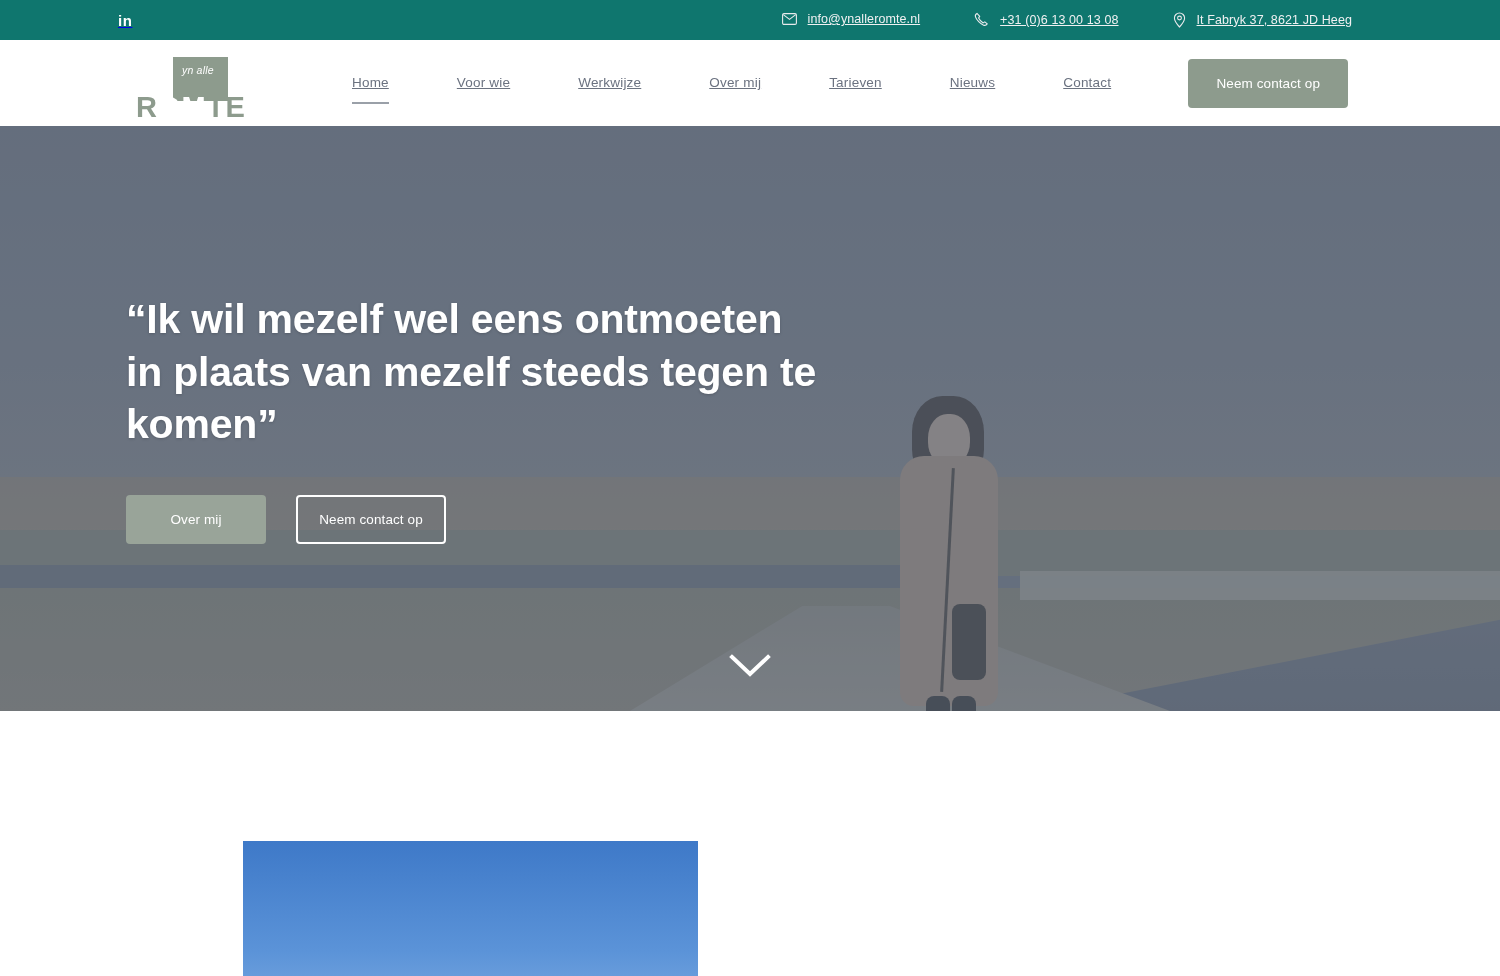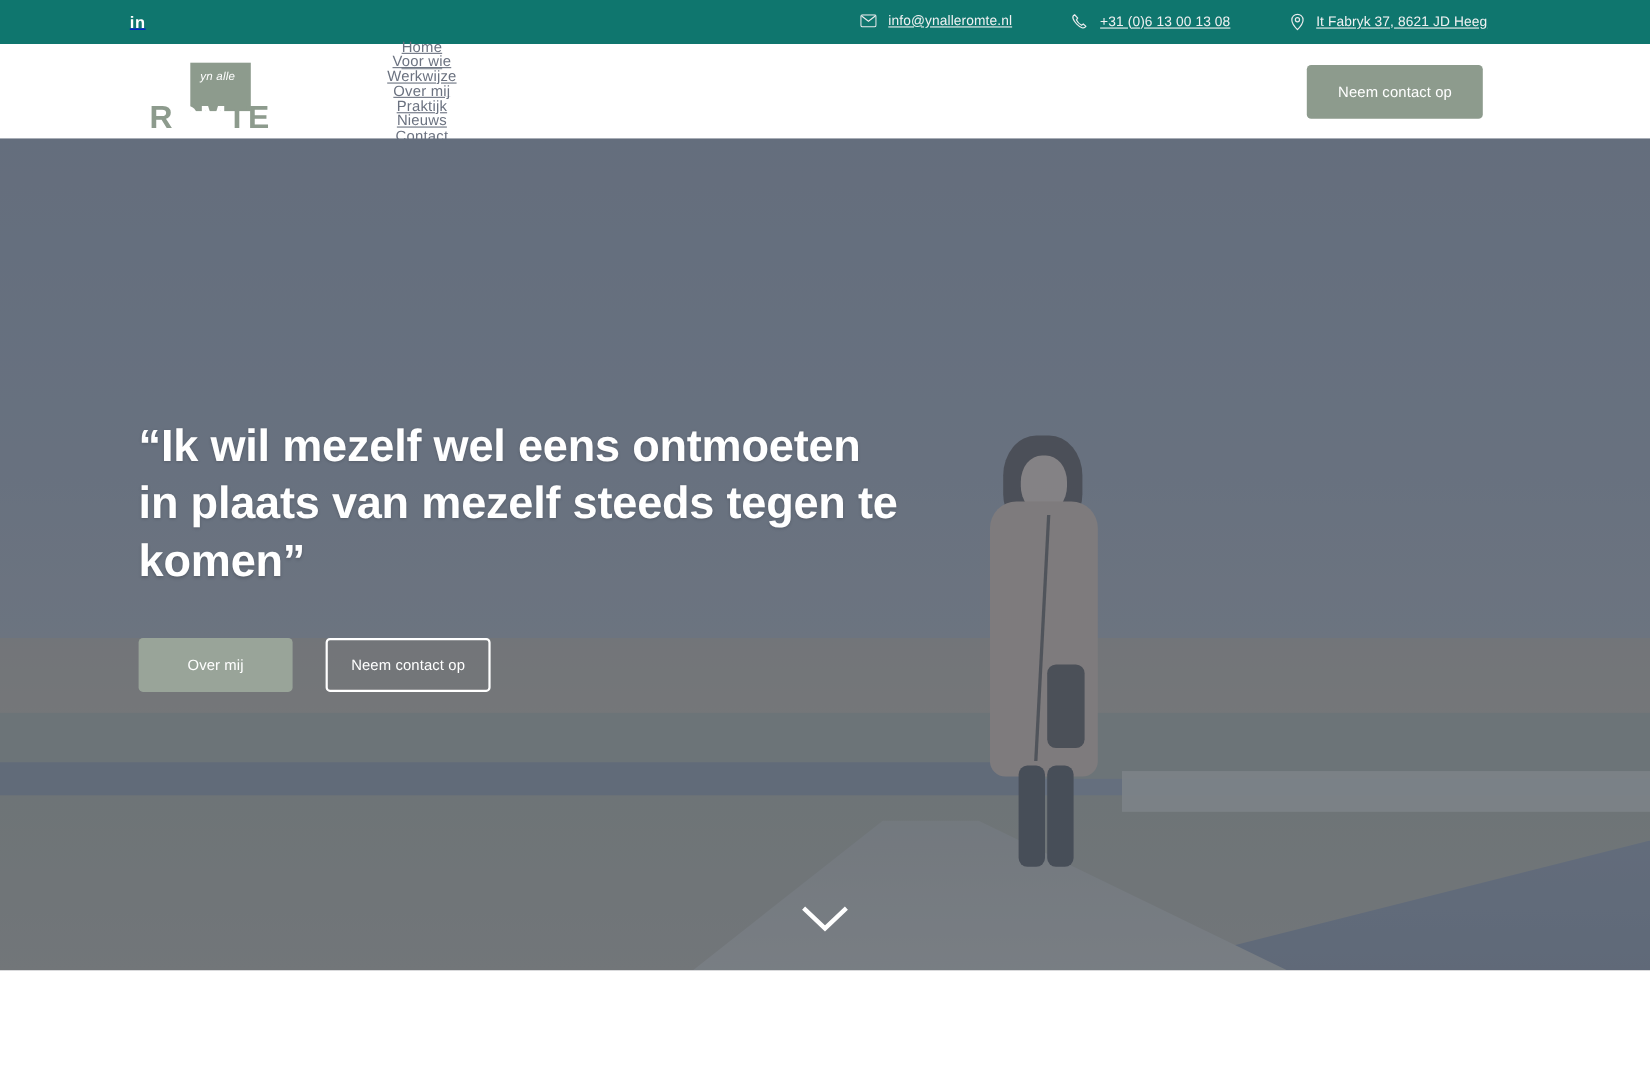--- a/index.html
+++ b/index.html
@@ -54,42 +54,41 @@
     position:absolute; left:0; top:36px;
     font-size:29px; font-weight:bold; color:#8d9b8d;
     letter-spacing:1px; line-height:1;
   }
   .logo-word .o { color:#ffffff; }
   .logo-word .m { color:#ffffff; }
 
   .nav {
     display:flex; align-items:center; gap:0;
     margin-left:78px;
-    flex-direction:column;
   }
   .nav-item {
     font-size:13.5px; color:#6b7280; letter-spacing:.2px;
     padding:0 34px; position:relative; cursor:pointer;
     line-height:1;
   }
   .nav-item.active { color:#6b7280; }
   .nav-item.active::after {
     content:""; position:absolute; left:34px; right:34px;
     bottom:-14px; height:2px; background:#9aa0a8;
   }
   .cta-header {
     margin-left:auto;
     background:#8d9b8d; color:#ffffff;
     font-size:13.5px; border:none; border-radius:4px;
     padding:17px 28px; cursor:pointer; letter-spacing:.1px;
   }
 
   
   .hero {
-    position:relative; height:756px; overflow:hidden;
+    position:relative; height:585px; overflow:hidden;
     background:#6d7684;
   }
   .hero-photo { position:absolute; inset:0; }
   .sky {
     position:absolute; left:0; right:0; top:0; height:62%;
     background:linear-gradient(180deg,#6a7381 0%,#727a87 60%,#7d8188 100%);
   }
   .reeds {
     position:absolute; left:0; right:0; top:60%; height:10%;
     background:linear-gradient(180deg,#8b8377 0%,#918878 100%);
@@ -251,21 +250,21 @@
     <span class="logo-square"></span>
     <span class="logo-sub">yn alle</span>
     <span class="logo-word"><span>R</span><span class="o">O</span><span class="m">M</span><span>TE</span></span>
   </a>
 
   <nav class="nav">
     <a class="nav-item active" href="#">Home</a>
     <a class="nav-item" href="#">Voor wie</a>
     <a class="nav-item" href="#">Werkwijze</a>
     <a class="nav-item" href="#">Over mij</a>
-    <a class="nav-item" href="#">Praktijk</a>
+    <a class="nav-item" href="#">Tarieven</a>
     <a class="nav-item" href="#">Nieuws</a>
     <a class="nav-item" href="#">Contact</a>
   </nav>
 
   <button class="cta-header">Neem contact op</button>
 </div>
 
 <div class="hero">
 
   <div class="hero-photo">

